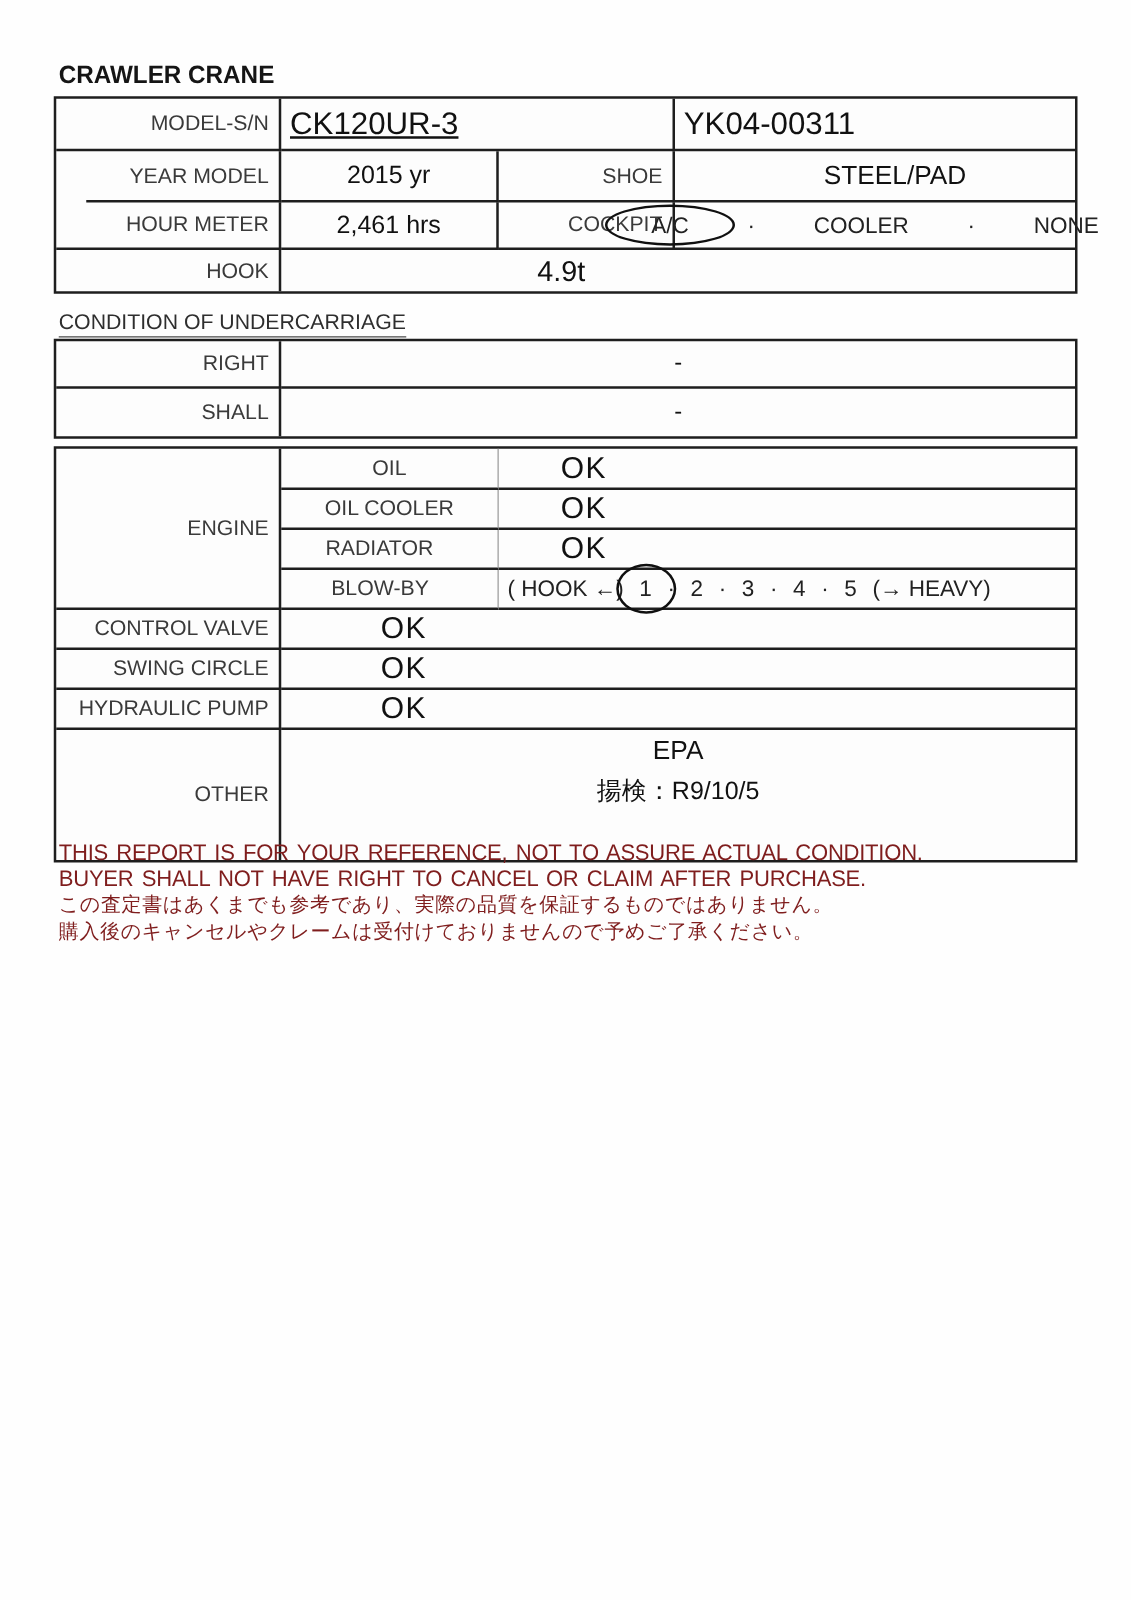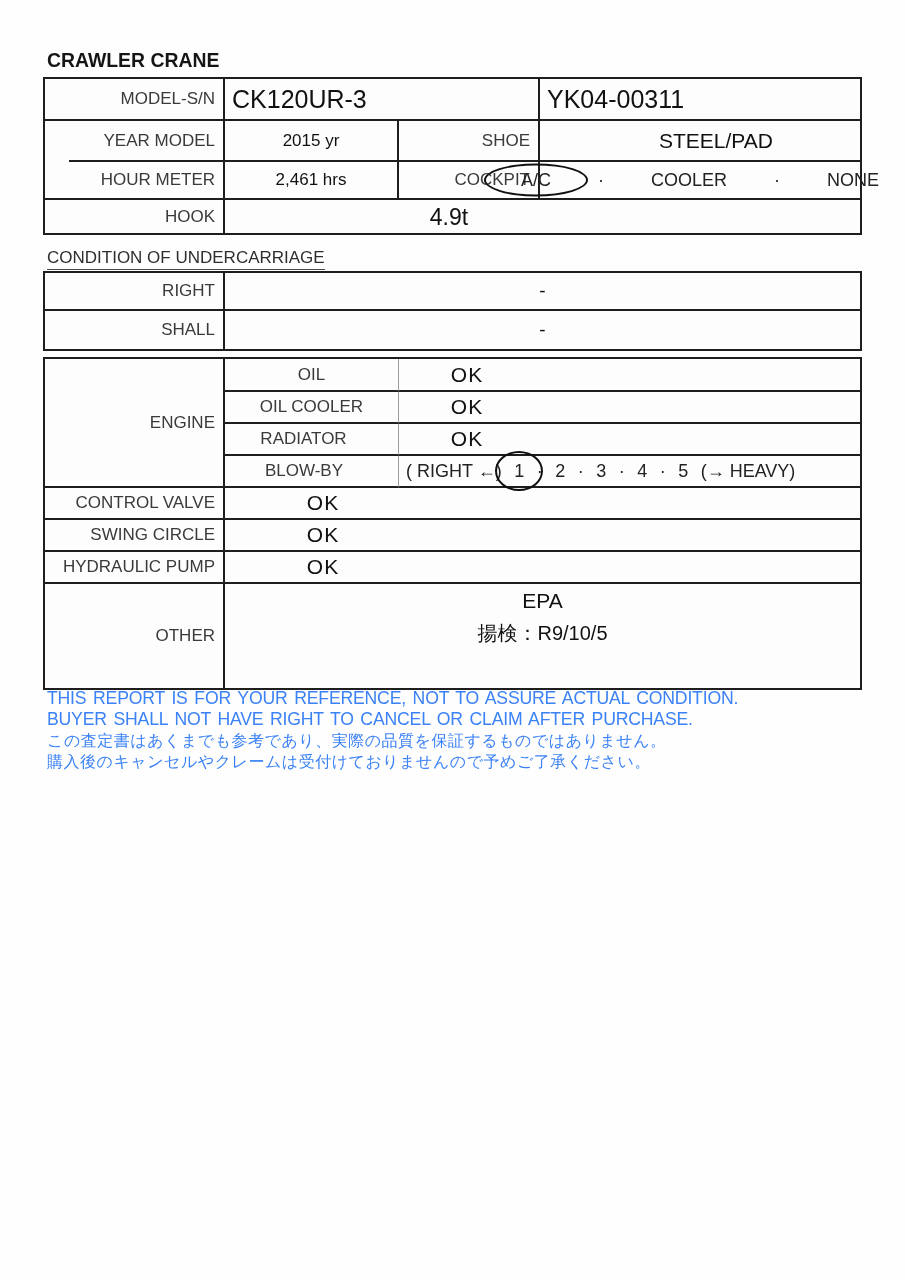--- a/index.html
+++ b/index.html
@@ -17,21 +17,21 @@
   .grid { position:absolute; display:grid; border:2px solid #1e1e1e; background:#fdfdfd; }
   .grid > div { display:flex; align-items:center; box-sizing:border-box; overflow:visible; }
   .br2 { border-right:2px solid #1e1e1e; }
   .br1 { border-right:1px solid #9b9b9b; }
   .bb2 { border-bottom:2px solid #1e1e1e; }
   .lab { justify-content:flex-end; padding-right:8px; font-size:17px; color:#3a3a3a; letter-spacing:0px; }
   .ctr { justify-content:center; }
   
   .t1 { left:43px; top:77px; width:815px; grid-template-columns:180px 174px 141px 320px; grid-template-rows:42px 41px 38px 33px; }
   .v-big  { font-size:25px; color:#111; }
-  .v-mid  { font-size:17px; color:#111; }
+  .v-mid  { font-size:20px; color:#111; }
   .v-steel{ font-size:21px; color:#111; }
   .padl   { padding-left:7px; }
   .cockpit-val { justify-content:center; gap:13px; font-size:18px; color:#222; }
   .hook-cell { position:relative; }
   .hook-cell span { position:absolute; left:224px; top:50%; transform:translate(-50%,-50%); font-size:23px; color:#111; }
   
   .mark { position:relative; display:inline-flex; align-items:center; justify-content:center; }
   .mark .ellipse {
     position:absolute; left:50%; top:50%; transform:translate(-50%,-50%);
     border:2px solid #101010; border-radius:50%; pointer-events:none;
@@ -43,43 +43,43 @@
     position:absolute; left:47px; top:248px; font-size:17px; color:#2e2e2e;
     border-bottom:1.5px solid #4a4a4a; padding-bottom:1px; letter-spacing:0px;
   }
   
   .t2 { left:43px; top:271px; width:815px; grid-template-columns:180px 635px; grid-template-rows:38px 38px; }
   .dash { font-size:19px; color:#111; }
   
   .t3 { left:43px; top:357px; width:815px; grid-template-columns:180px 174px 461px; grid-template-rows:33px 32px 32px 32px 32px 32px 32px 104px; }
   .engine-cell { grid-column:1; grid-row:1 / span 4; }
   .ok-cell { position:relative; }
-  .ok-cell span { position:absolute; top:50%; transform:translate(-50%,-50%); font-size:21px; color:#111; letter-spacing:1px; }
+  .ok-cell span { position:absolute; top:50%; transform:translate(-50%,-50%); font-size:24px; color:#111; letter-spacing:1px; }
   .ok-engine span { left:68px; }
   .ok-wide  span { left:98px; }
   .blow-val { padding-left:7px; gap:12px; font-size:18px; color:#222; flex-wrap:nowrap; }
   .blow-val .lvl { display:inline-block; min-width:11px; text-align:center; }
   .other-val { flex-direction:column; align-items:flex-start; justify-content:flex-start; padding:5px 8px; }
   .other-l1 { font-size:21px; color:#111; line-height:24px; }
   .other-l2 { font-size:20px; color:#111; line-height:24px; margin-top:8px; }
   
-  .disclaimer { position:absolute; left:47px; top:688px; color:#3b82f6; }
+  .disclaimer { position:absolute; left:47px; top:672px; color:#7f1d1d; }
   .dl-en { font-size:18px; line-height:21px; letter-spacing:-0.2px; word-spacing:2px; transform:scaleX(0.98); transform-origin:left center; }
   .dl-jp { font-size:16px; line-height:21px; letter-spacing:0.5px; }
 </style>
 </head>
 <body>
 
 <div class="page">
 
   <div class="doc-title">CRAWLER CRANE</div>
 
   <div class="grid t1">
     <div class="lab br2 bb2" style="grid-column:1;grid-row:1;">MODEL-S/N</div>
-    <div class="v-big padl br2 bb2" style="grid-column:2 / span 2;grid-row:1;">CK120UR-3</div>
+    <div class="v-big padl br2 bb2" style="grid-column:2 / span 2;grid-row:1;text-decoration:underline;">CK120UR-3</div>
     <div class="v-big padl bb2" style="grid-column:4;grid-row:1;">YK04-00311</div>
 
     <div class="lab br2 bb2" style="grid-column:1;grid-row:2;margin-left:24px;">YEAR MODEL</div>
     <div class="v-mid ctr br2 bb2" style="grid-column:2;grid-row:2;">2015 yr</div>
     <div class="lab br2 bb2" style="grid-column:3;grid-row:2;">SHOE</div>
     <div class="v-steel ctr bb2" style="grid-column:4;grid-row:2;padding-left:32px;">STEEL/PAD</div>
 
     <div class="lab br2 bb2" style="grid-column:1;grid-row:3;">HOUR METER</div>
     <div class="v-mid ctr br2 bb2" style="grid-column:2;grid-row:3;">2,461 hrs</div>
     <div class="lab br2 bb2" style="grid-column:3;grid-row:3;">COCKPIT</div>
@@ -122,21 +122,21 @@
       <span>OK</span>
     </div>
 
     <div class="lab ctr br1 bb2" style="grid-column:2;grid-row:3;padding-right:16px;">RADIATOR</div>
     <div class="ok-cell ok-engine bb2" style="grid-column:3;grid-row:3;">
       <span>OK</span>
     </div>
 
     <div class="lab ctr br1 bb2" style="grid-column:2;grid-row:4;padding-right:15px;">BLOW-BY</div>
     <div class="blow-val bb2" style="grid-column:3;grid-row:4;">
-      <span>( RIGHT ←)</span>
+      <span>( HOOK ←)</span>
       <span class="mark lvl">
         <span>1</span>
         <span class="ellipse one-ellipse"></span>
       </span>
       <span>·</span>
       <span class="lvl">2</span>
       <span>·</span>
       <span class="lvl">3</span>
       <span>·</span>
       <span class="lvl">4</span>

